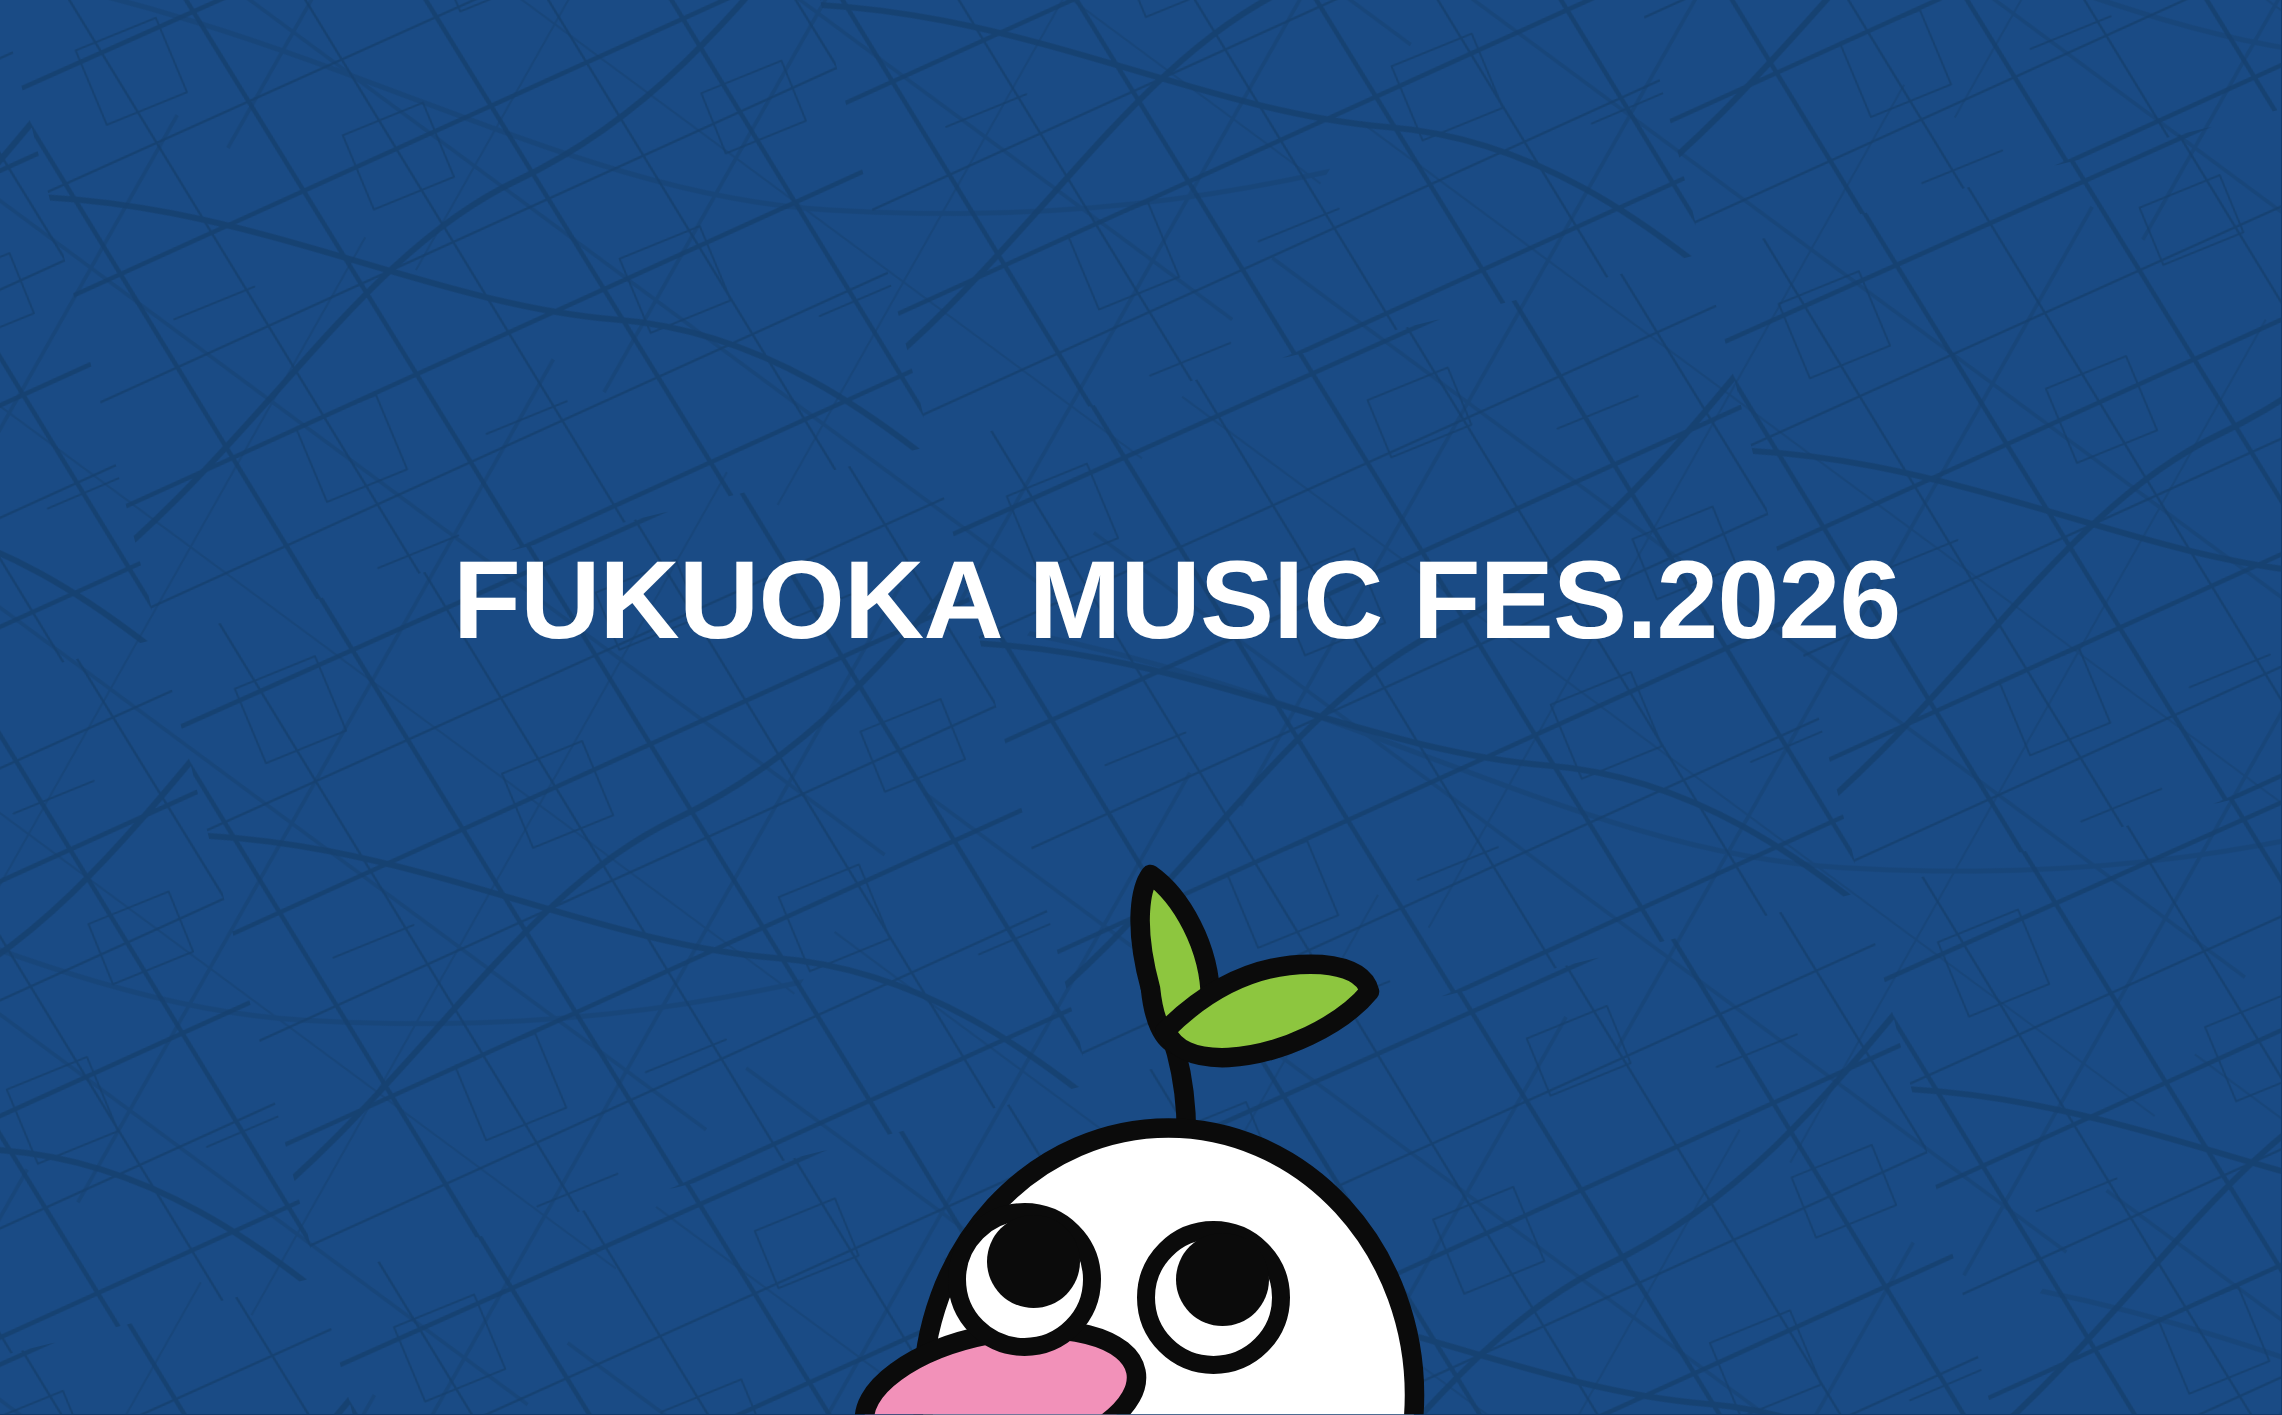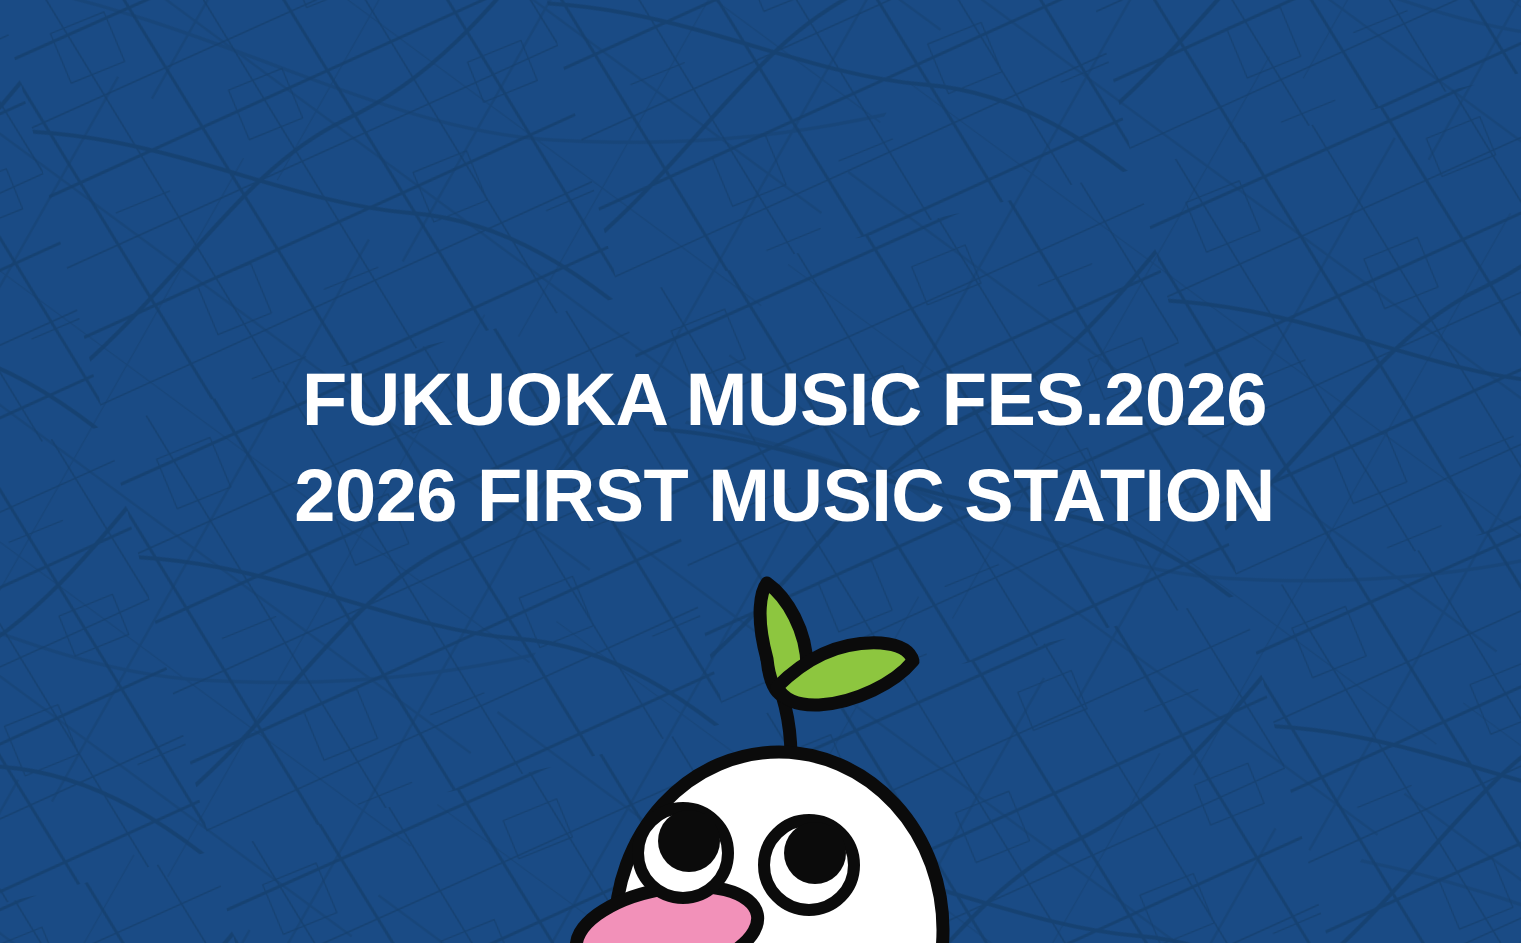--- a/index.html
+++ b/index.html
@@ -115,21 +115,20 @@
         </g>
       </pattern>
     </defs>
     <rect x="0" y="0" width="1521" height="943" fill="#1a4b85"></rect>
     <rect x="0" y="0" width="1521" height="943" fill="url(#streets)" opacity="0.85"></rect>
     <rect x="0" y="0" width="1521" height="943" fill="url(#streets2)" opacity="0.5"></rect>
   </svg>
 
   <div id="title-block">
     <span class="title-line">FUKUOKA MUSIC FES.2026</span>
-    <span class="title-line">2026 FIRST MUSIC STATION</span>
   </div>
 
   <div id="mascot">
     <svg viewBox="0 0 430 375" preserveAspectRatio="xMidYMid meet" aria-hidden="true">
 
       <g>
         <path d="M236 182 C236 140 226 110 212 84" fill="none" stroke="#0b0b0b" stroke-width="13" stroke-linecap="round"></path>
       </g>
 
       <g>

